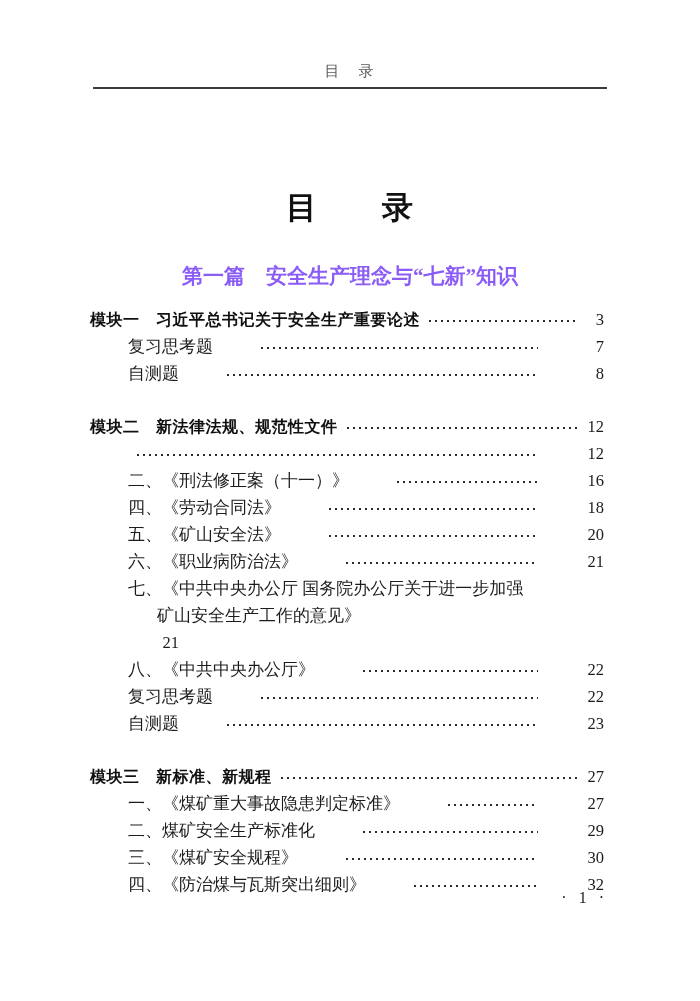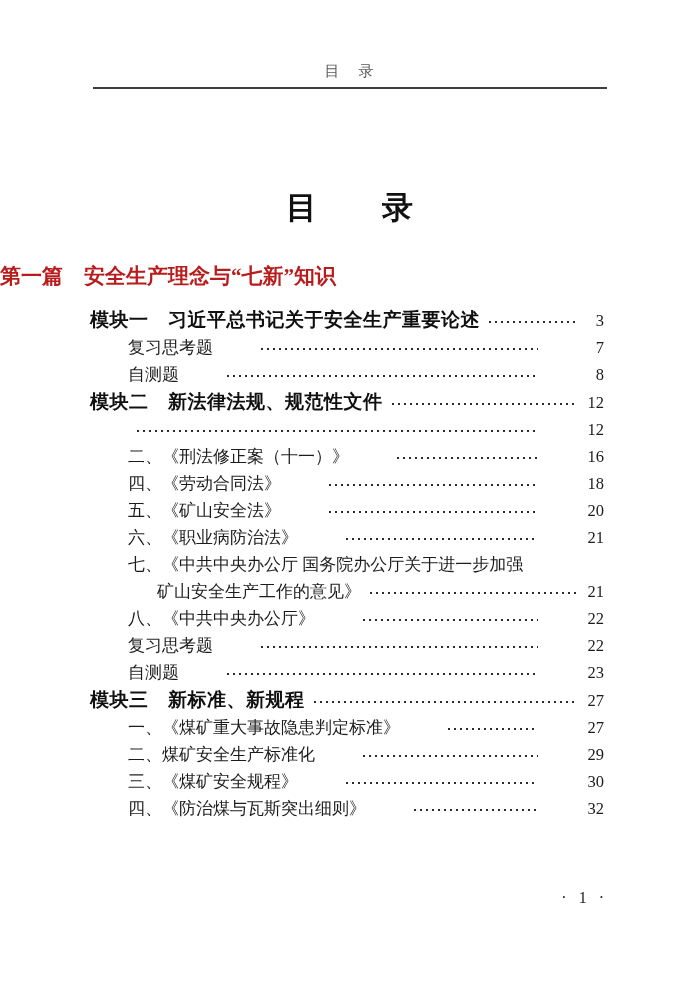--- a/index.html
+++ b/index.html
@@ -33,45 +33,46 @@
     text-align: center;
     font-family: "Liberation Sans", "DejaVu Sans", sans-serif;
     font-weight: 700;
     font-size: 31px;
     color: #111;
     letter-spacing: 1px;
   }
   
   .part-heading {
     margin-top: 33px;
+    text-align: center;
     font-family: "Liberation Serif", "DejaVu Serif", serif;
     font-weight: 700;
     font-size: 21px;
-    color: #b91c1c;
+    color: #8b5cf6;
   }
   
   .toc {
     margin: 16px 96px 0 90px;
   }
   .toc-row {
     display: flex;
     align-items: baseline;
     line-height: 27px;
     font-size: 17px;
   }
-  .toc-row.gap-before { }
+  .toc-row.gap-before { margin-top: 26px; }
   .toc-row.module .toc-label {
     font-family: "Liberation Sans", "DejaVu Sans", sans-serif;
     font-weight: 700;
-    font-size: 19px;
+    font-size: 16px;
     letter-spacing: 0.5px;
     color: #101010;
   }
   .toc-row.indent-1 { padding-left: 38px; gap: 39px; }
-  .toc-row.indent-2 { padding-left: 67px; }
+  .toc-row.indent-2 { padding-left: 67px; flex-direction: column; }
   .toc-label {
     white-space: nowrap;
     color: #1c1c1c;
   }
   .toc-leader {
     flex: 1 1 auto;
     align-self: stretch;
     margin: 0 5px 0 7px;
     background-image: radial-gradient(circle, #2b2b2b 1.2px, rgba(0,0,0,0) 1.5px);
     background-size: 6px 6px;

